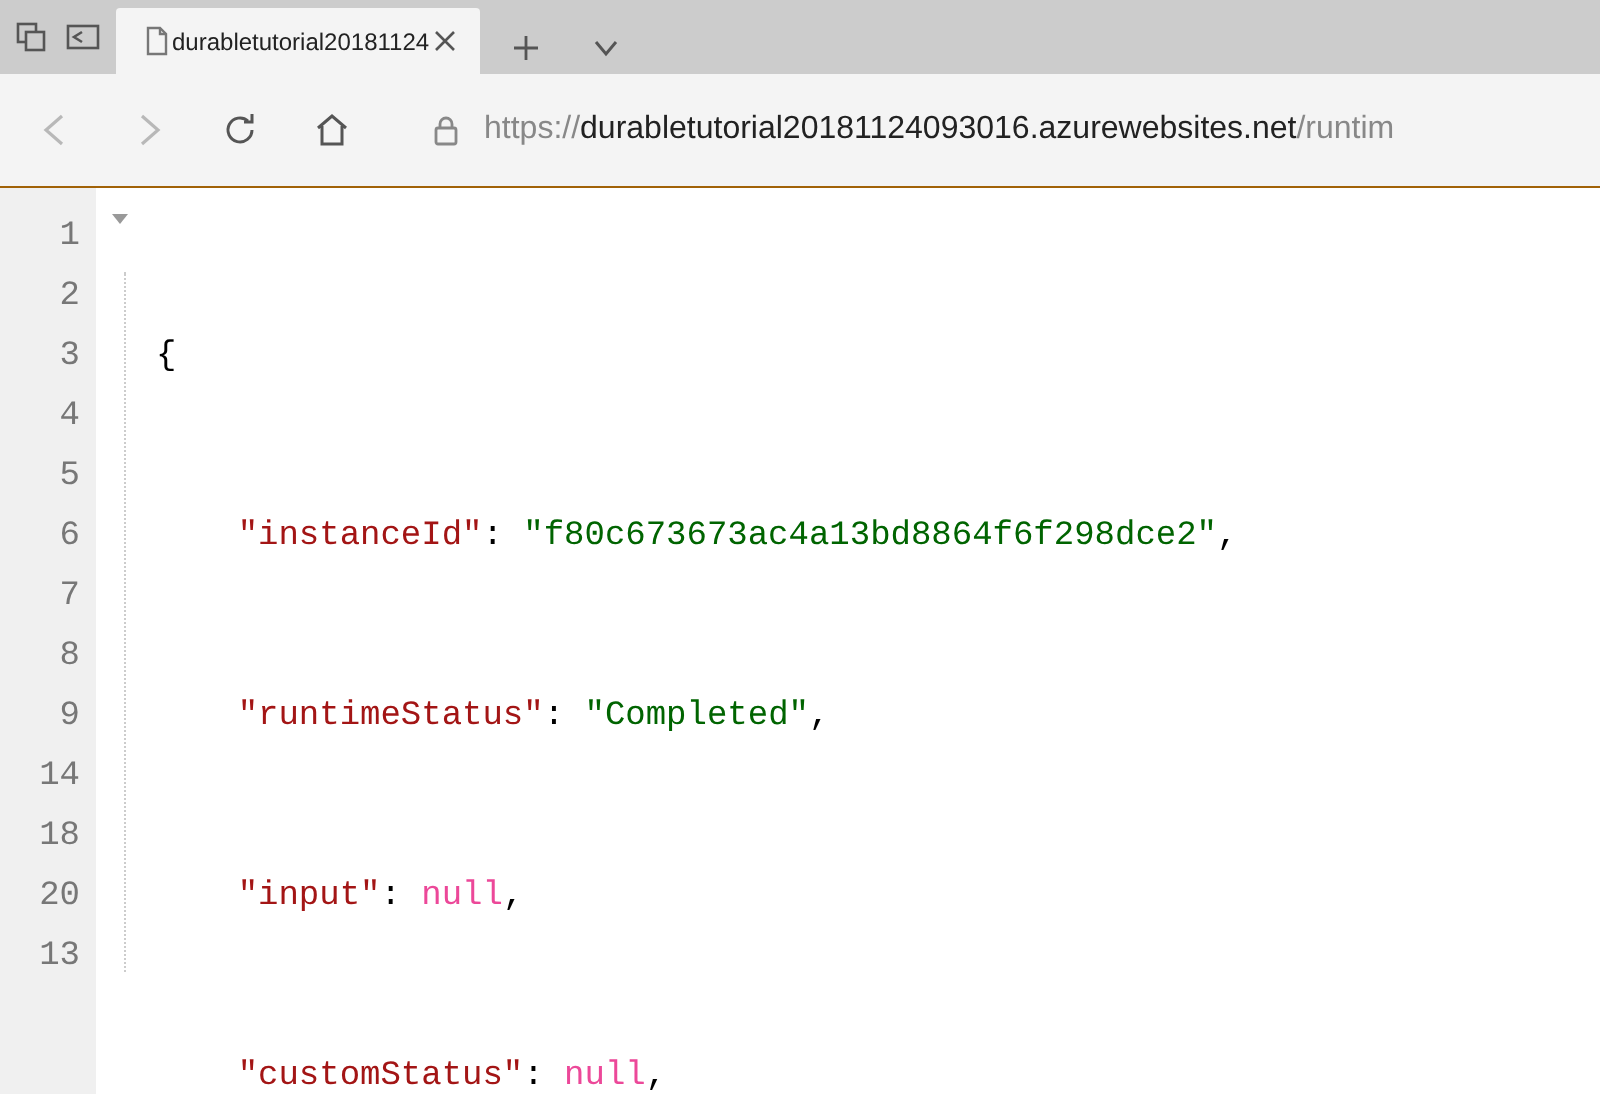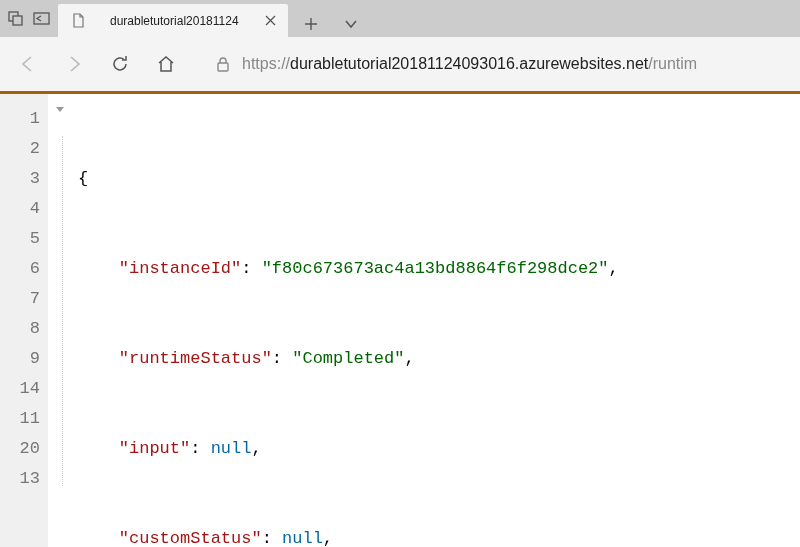--- a/index.html
+++ b/index.html
@@ -31,21 +31,21 @@
       background: #ccc;
       flex: 1;
     }
     .tab {
       display: flex;
       align-items: center;
       height: 33px;
       margin-top: 4px;
       background: #f4f4f4;
       padding: 0 10px 0 12px;
-      gap: 24px;
+      gap: 0;
       border-top-left-radius: 2px;
       border-top-right-radius: 2px;
       max-width: 260px;
     }
     .tab-favicon {
       width: 16px;
       height: 16px;
       display: flex;
       align-items: center;
       justify-content: center;
@@ -74,21 +74,21 @@
     .tab-actions .icon-btn { padding: 6px; cursor: pointer; }
 
     
     .toolbar {
       display: flex;
       align-items: center;
       height: 57px;
       background: #f4f4f4;
       padding: 0 14px;
       gap: 18px;
-      border-bottom: 3px solid #a16207;
+      border-bottom: 1px solid #a16207;
     }
     .nav-btn {
       width: 28px;
       height: 28px;
       display: flex;
       align-items: center;
       justify-content: center;
       color: #555;
       cursor: pointer;
     }
@@ -146,21 +146,21 @@
       height: 350px;
     }
     .code {
       padding-top: 10px;
       white-space: pre;
       color: #000;
     }
     .code .line { height: 30px; }
     .k { color: #a31515; }     
     .s { color: #006400; }     
-    .n { color: #0369a1; }     
+    .n { color: #ec4899; }     
     .p { color: #000; }        
 
     svg { display: block; }
   </style>
 </head>
 <body>
 
 <div class="title-bar">
   <div class="title-bar-left">
     <span>
@@ -246,21 +246,21 @@
     <div>1</div>
     <div>2</div>
     <div>3</div>
     <div>4</div>
     <div>5</div>
     <div>6</div>
     <div>7</div>
     <div>8</div>
     <div>9</div>
     <div>14</div>
-    <div>11</div>
+    <div>18</div>
     <div>20</div>
     <div>13</div>
   </div>
   <div class="fold-col">
     <span class="caret" style="top:10px;left:6px">
       <svg width="12" height="12" viewBox="0 0 12 12">
           <path d="M2 3 L6 8 L10 3" fill="#999"></path>
         </svg>
     </span>
     <div class="fold-line"></div>

